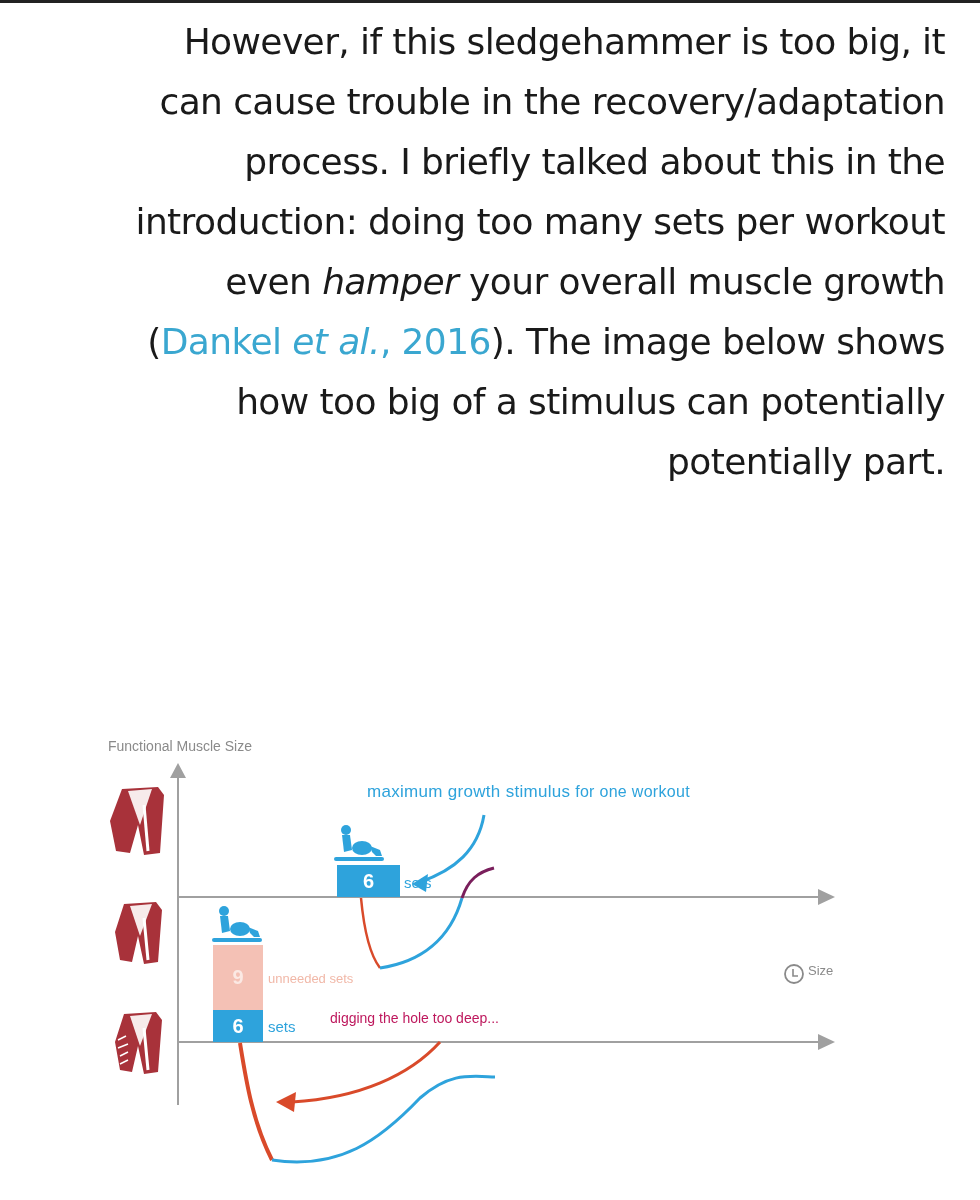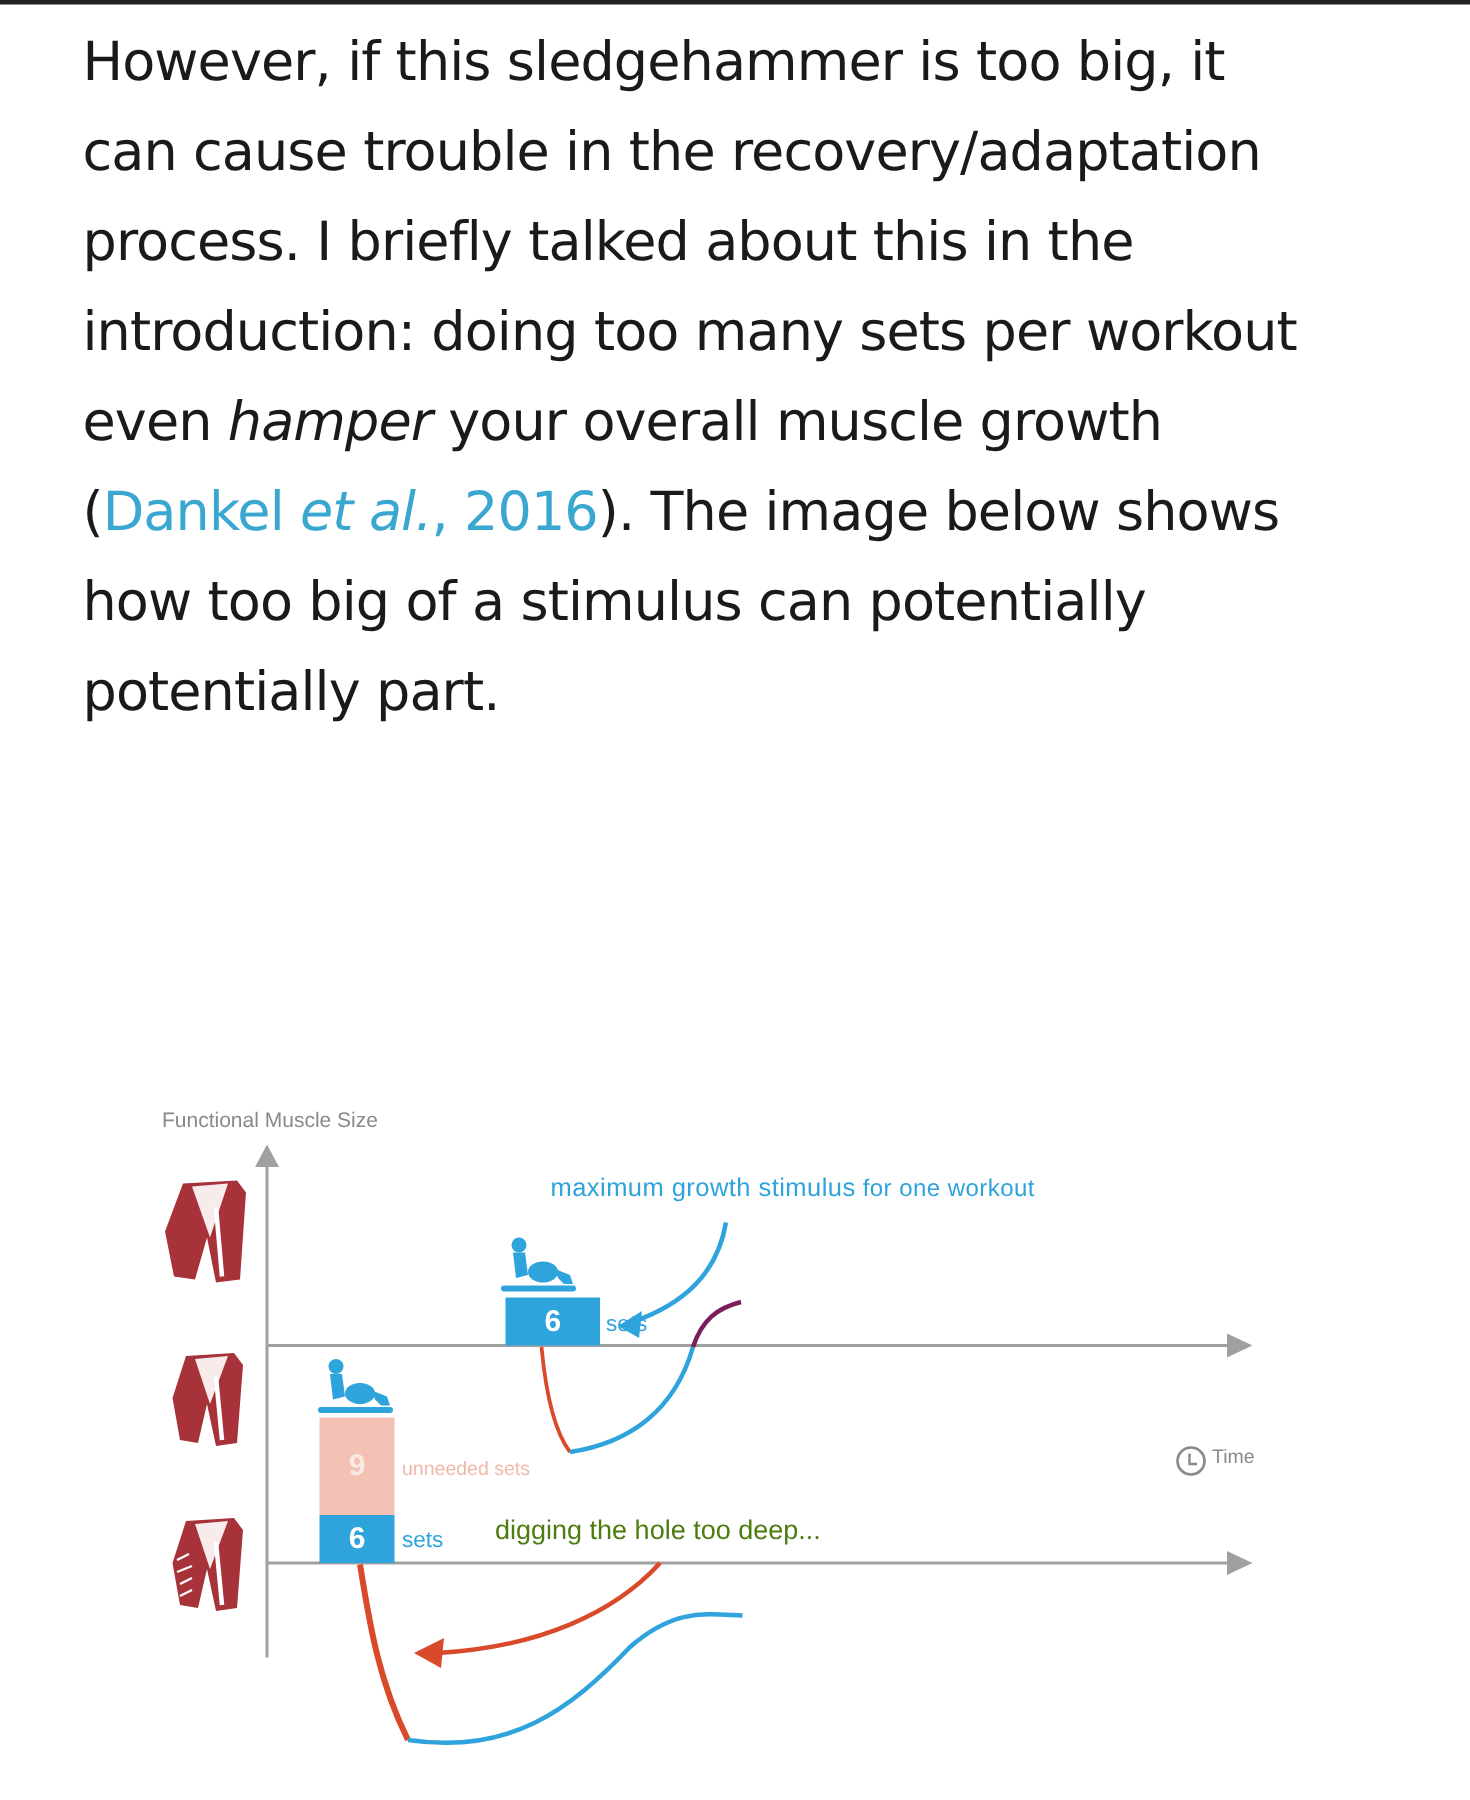--- a/index.html
+++ b/index.html
@@ -1,35 +1,35 @@
 <!DOCTYPE html>
 <html><head>
 <meta charset="utf-8">
 <style>
   html, body { margin:0; padding:0; background:#ffffff; }
   body { width:980px; height:1200px; position:relative; overflow:hidden; font-family:"DejaVu Sans", sans-serif; }
   .topbar { position:absolute; left:0; top:0; width:980px; height:3px; background:#222; }
   .para { position:absolute; left:55px; top:12px; width:890px; font-family:"DejaVu Sans", sans-serif; font-size:36px; line-height:60px; color:#1a1a1a; letter-spacing:-0.6px; }
-  .para .line { display:block; white-space:nowrap; }
+  .para .line { display:block; white-space:nowrap;text-align:right; }
   .para em { font-style:italic; }
   .link { color:#3aa7d0; }
   .diagram { position:absolute; left:0; top:700px; width:780px; height:500px; }
   .diagram svg { position:absolute; left:0; top:0; }
   .lbl { position:absolute; font-family:"Liberation Sans", sans-serif; white-space:nowrap; }
   .axis-title { left:108px; top:38px; font-size:14px; color:#8a8a8a; }
   .max-stim { left:367px; top:82px; font-size:17px; color:#2ea3dc; letter-spacing:0.3px; }
   .max-stim small { font-size:16px; }
   .box { position:absolute; color:#fff; font-weight:bold; font-family:"Liberation Sans", sans-serif; font-size:20px; display:flex; align-items:center; justify-content:center; }
   .box-top6 { left:337px; top:165px; width:63px; height:32px; background:#2ea3dc; }
   .box-9 { left:213px; top:245px; width:50px; height:65px; background:#f4c1b5; color:#fbe9e4; }
   .box-6 { left:213px; top:310px; width:50px; height:32px; background:#2ea3dc; }
   .sets-top { left:404px; top:174px; font-size:15px; color:#2ea3dc; }
   .unneeded { left:268px; top:271px; font-size:13px; color:#f1b8a8; }
   .sets-bot { left:268px; top:318px; font-size:15px; color:#2ea3dc; }
-  .digging { left:330px; top:310px; font-size:18px; color:#4d7c0f; }
+  .digging { left:330px; top:310px; font-size:14px; color:#be185d; }
   .time { left:808px; top:263px; font-size:13px; color:#8a8a8a; }
 </style>
 </head>
 <body>
 
 <div class="topbar"></div>
 
 <div class="para">
   <span class="line"><span>However, if this sledgehammer is too big, it</span></span>
   <span class="line"><span>can cause trouble in the recovery/adaptation</span></span>
@@ -124,14 +124,14 @@
 
   <div class="box box-top6">6</div>
   <div class="lbl sets-top">sets</div>
 
   <div class="box box-9">9</div>
   <div class="lbl unneeded">unneeded sets</div>
   <div class="box box-6">6</div>
   <div class="lbl sets-bot">sets</div>
 
   <div class="lbl digging">digging the hole too deep...</div>
-  <div class="lbl time">Time</div>
+  <div class="lbl time">Size</div>
 </div>
 
 </body></html>

